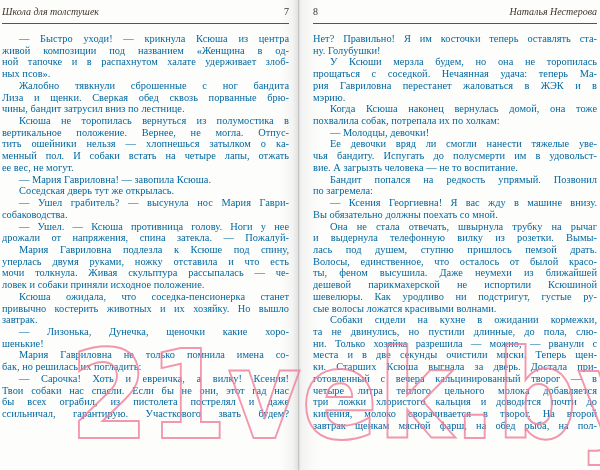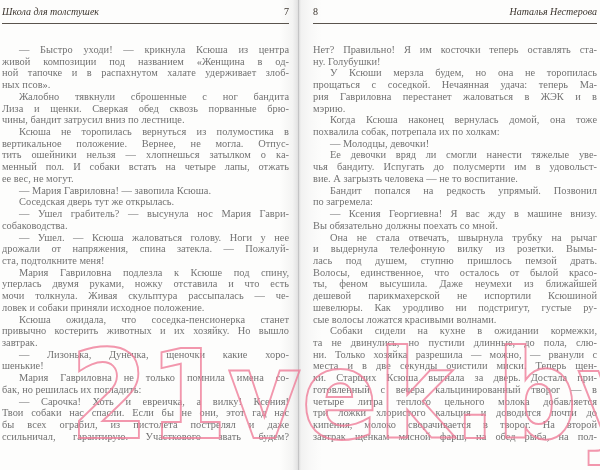--- a/index.html
+++ b/index.html
@@ -28,21 +28,21 @@
   .page{position:absolute;top:0;height:470px;box-sizing:border-box;}
   .page-left{left:0;width:294px;padding:6px 5px 0 2px;}
   .page-right{left:306px;width:294px;padding:6px 3px 0 7px;}
   .running-head{
     display:flex;justify-content:space-between;align-items:baseline;
     font-size:10px;line-height:12px;color:#3b342d;
   }
   .head-title{font-style:italic;}
   .head-num{font-style:normal;}
   .head-rule{border:0;border-top:1px solid #5a544d;margin:5px 0 0 0;height:0;}
-  .body-text{margin-top:20px;color:#737373;}
+  .body-text{margin-top:9px;color:#0369a1;}
   .line{
     font-size:10.4px;line-height:11.72px;
     text-align:justify;text-align-last:justify;
     white-space:normal;
   }
   .line.indent{padding-left:17px;}
   .line.par-end{text-align-last:left;}
   
   .watermark{
     position:absolute;left:70px;top:334px;z-index:5;
@@ -78,23 +78,22 @@
         <div class="line par-end">чины, бандит затрусил вниз по лестнице.</div>
         <div class="line indent">Ксюша не торопилась вернуться из полумостика в</div>
         <div class="line">вертикальное положение. Вернее, не могла. Отпус-</div>
         <div class="line">тить ошейники нельзя — хлопнешься затылком о ка-</div>
         <div class="line">менный пол. И собаки встать на четыре лапы, отжать</div>
         <div class="line par-end">ее вес, не могут.</div>
         <div class="line indent par-end">— Мария Гавриловна! — завопила Ксюша.</div>
         <div class="line indent par-end">Соседская дверь тут же открылась.</div>
         <div class="line indent">— Ушел грабитель? — высунула нос Мария Гаври-</div>
         <div class="line par-end">собаководства.</div>
-        <div class="line indent">— Ушел. — Ксюша жаловаться голову. Ноги у нее</div>
+        <div class="line indent">— Ушел. — Ксюша противница голову. Ноги у нее</div>
         <div class="line">дрожали от напряжения, спина затекла. — Пожалуй-</div>
-        <div class="line par-end">ста, подтолкните меня!</div>
         <div class="line indent">Мария Гавриловна подлезла к Ксюше под спину,</div>
         <div class="line">уперлась двумя руками, ножку отставила и что есть</div>
         <div class="line">мочи толкнула. Живая скульптура рассыпалась — че-</div>
         <div class="line par-end">ловек и собаки приняли исходное положение.</div>
         <div class="line indent">Ксюша ожидала, что соседка-пенсионерка станет</div>
         <div class="line">привычно костерить животных и их хозяйку. Но вышло</div>
         <div class="line par-end">завтрак.</div>
         <div class="line indent">— Лизонька, Дунечка, щеночки какие хоро-</div>
         <div class="line par-end">шенькие!</div>
         <div class="line indent">Мария Гавриловна не только помнила имена со-</div>

